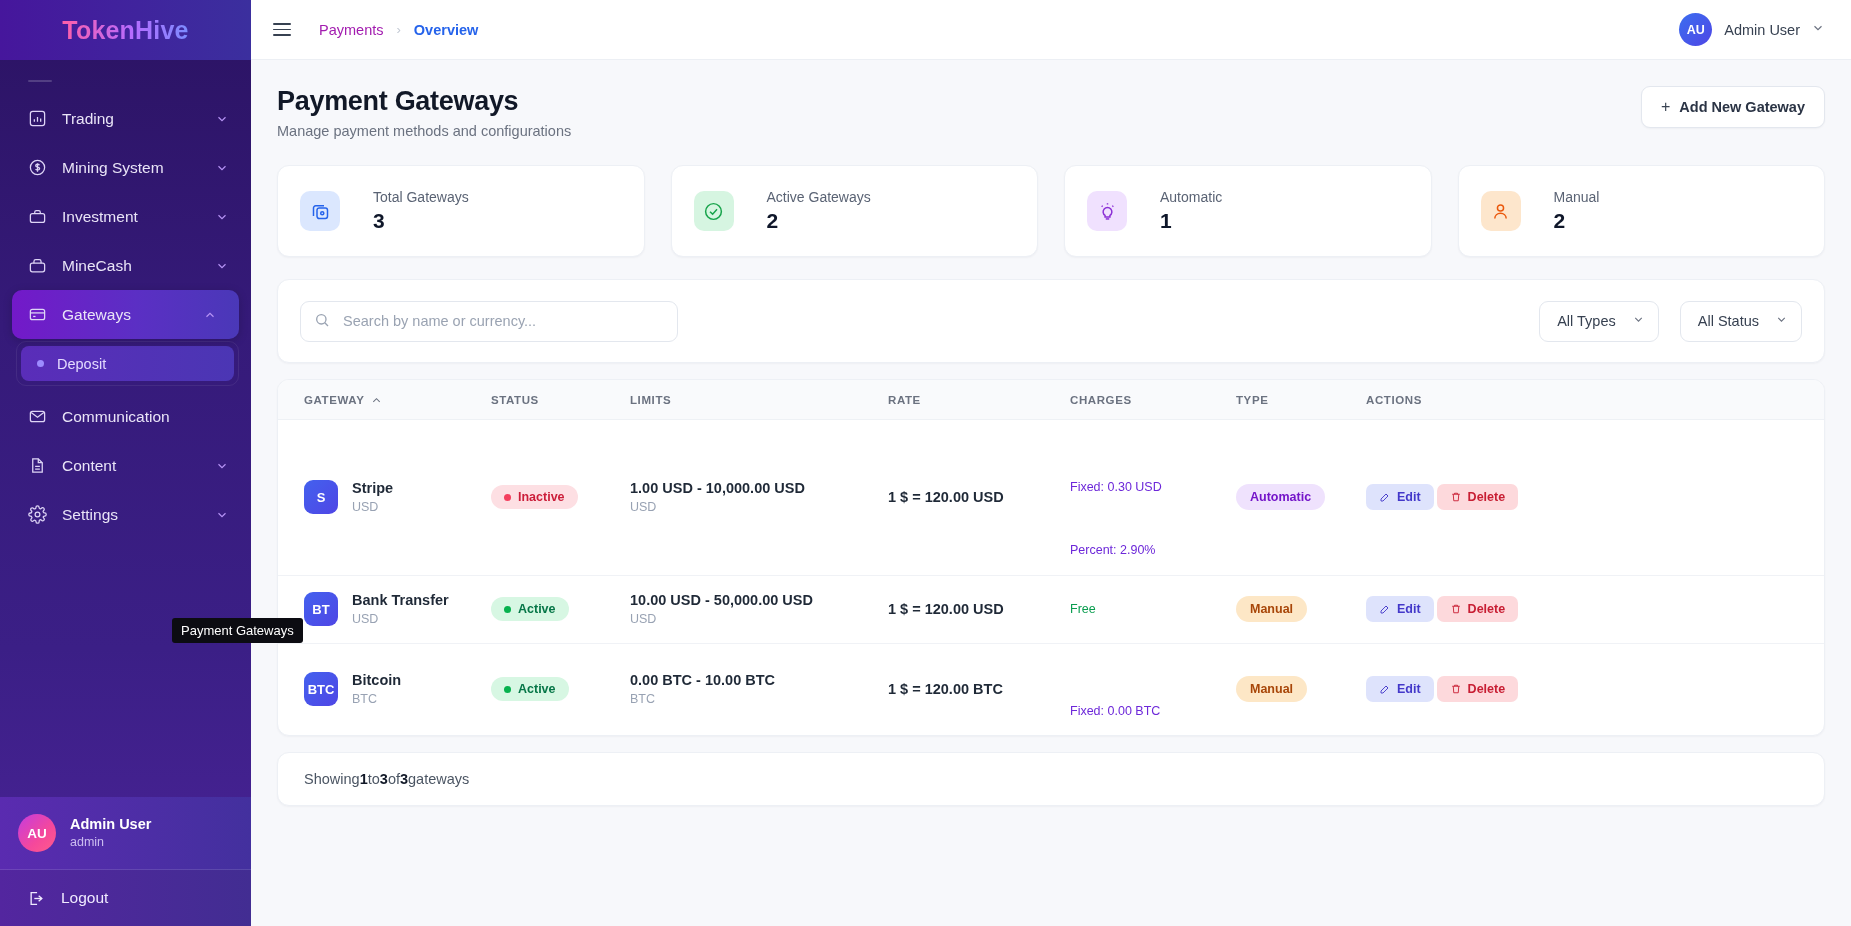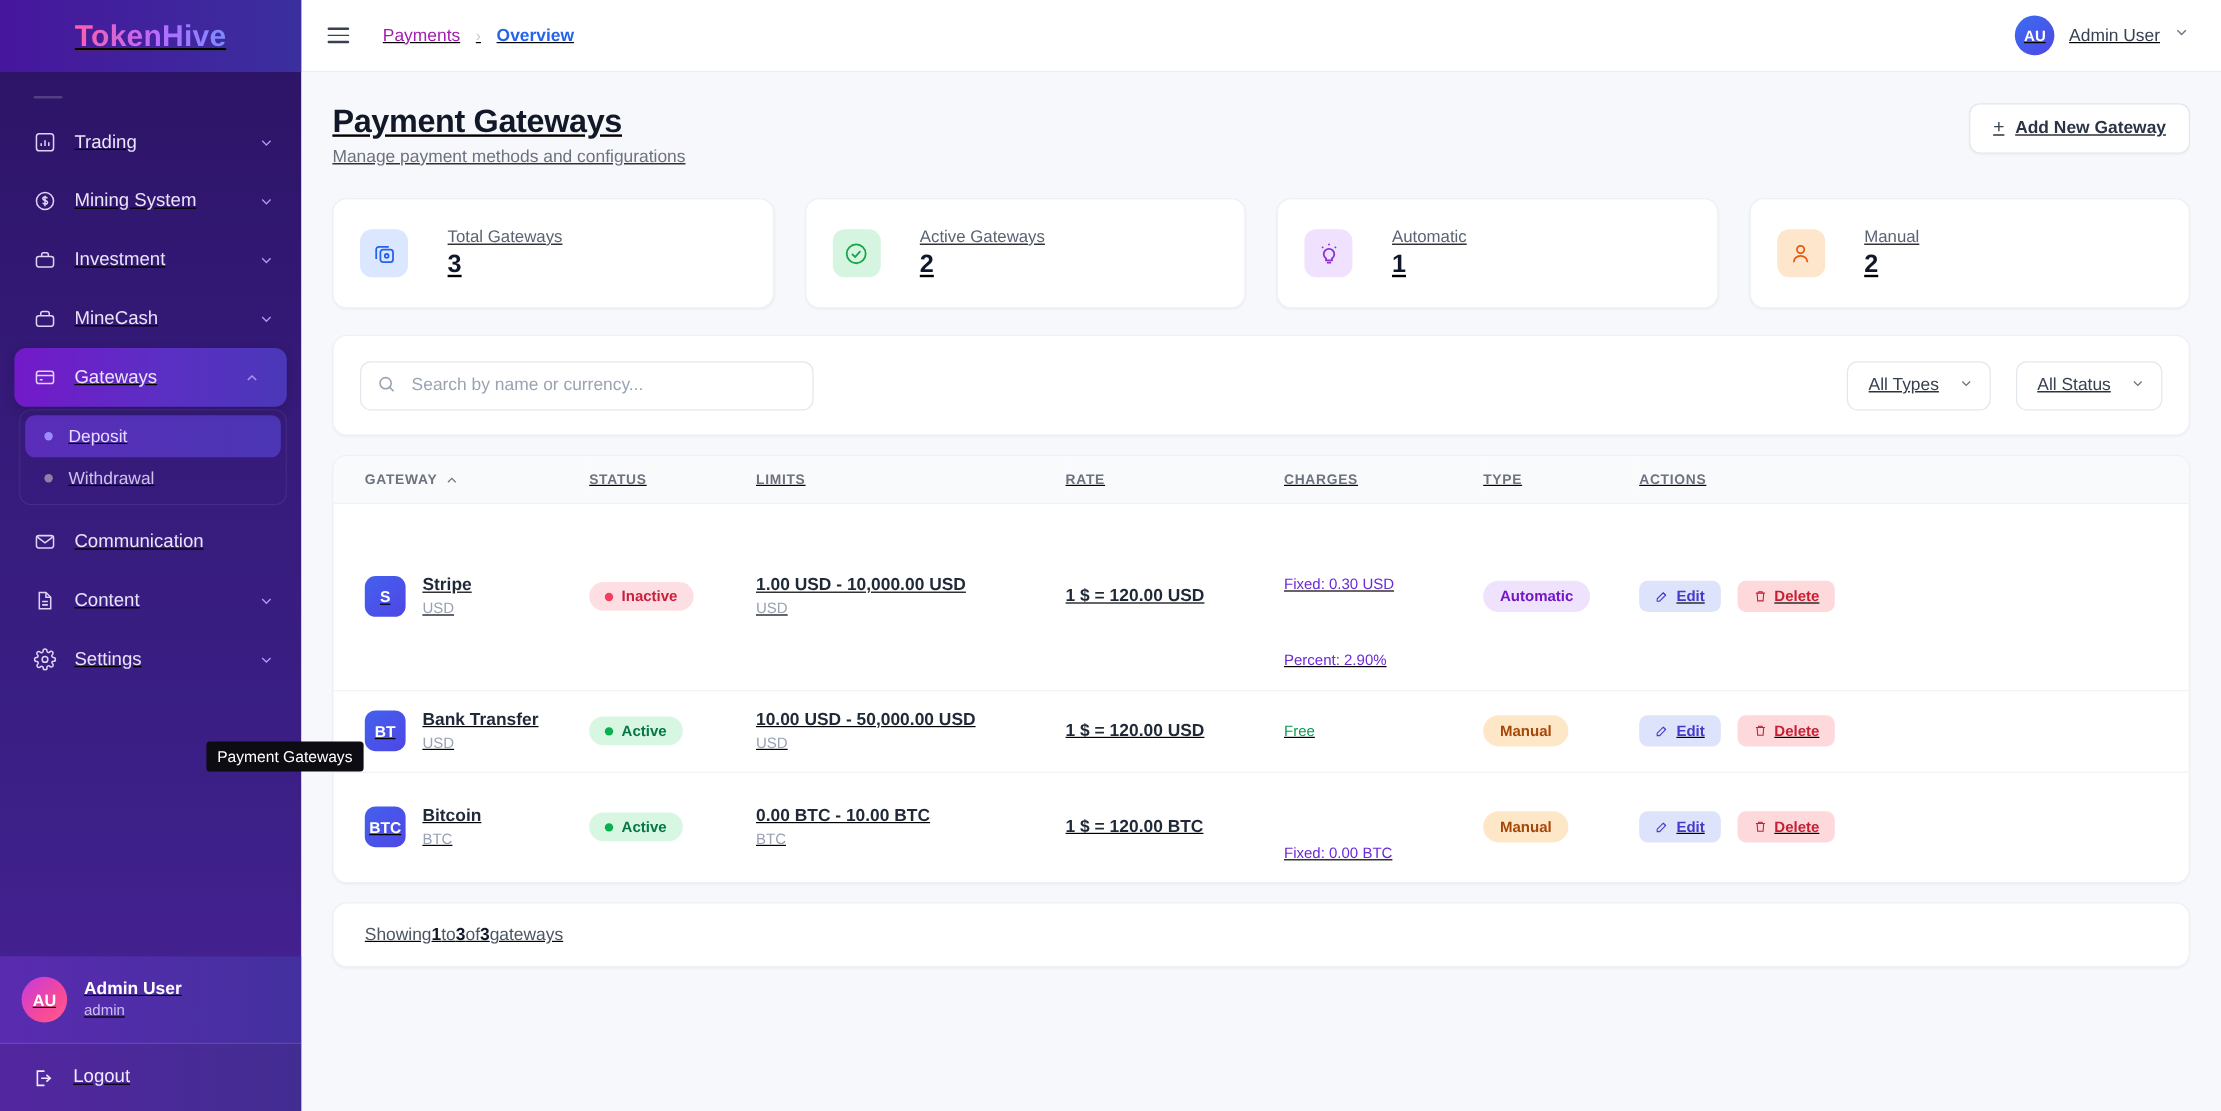--- a/index.html
+++ b/index.html
@@ -2,21 +2,21 @@
 <html><head>
 <meta charset="utf-8">
 <style>
   * { box-sizing: border-box; margin: 0; padding: 0; }
   html, body {
     width: 1851px; height: 926px;
     font-family: "Liberation Sans", sans-serif;
     background: #f7f8fb;
     overflow: hidden;
   }
-  .app { display: flex; width: 1851px; height: 749px; position: relative; text-decoration: underline; }
+  .app { display: flex; width: 1851px; height: 749px; position: relative; }
 
   
   .sidebar {
     width: 251px; height: 926px; flex: 0 0 251px;
     background: linear-gradient(180deg, #2b1363 0%, #351a79 35%, #3b1f86 70%, #4a2397 100%);
     display: flex; flex-direction: column; position: relative; z-index: 5;
   }
   .brand {
     height: 60px; flex: 0 0 60px;
     display: flex; align-items: center; justify-content: center;
@@ -199,21 +199,21 @@
   .limit-main { font-size: 14.5px; font-weight: bold; color: #1f2937; line-height: 1.4;}
   .limit-sub { font-size: 12.5px; color: #98a2b3; line-height: 1.5;}
   .rate { font-size: 14.5px; font-weight: bold; color: #1f2937; text-align: right; }
   .charge-line { font-size: 12.5px; color: #6d28d9; line-height: 1.55; margin-top: 44px;}
   .charge-free { font-size: 12.5px; color: #0a9d4f; }
 
   .type-pill { display: inline-flex; padding: 6px 14px; border-radius: 999px; font-size: 12.5px; font-weight: bold;}
   .type-automatic { background: #efe2fd; color: #7415c9; }
   .type-manual { background: #fde7c6; color: #a84608; }
 
-  .actions { display: flex; align-items: center; gap: 14px; }
+  .actions { display: flex; align-items: center; gap: 3px; }
   .btn-sm {
     display: inline-flex; align-items: center; gap: 6px; border-radius: 7px;
     padding: 6px 13px; font-size: 12.5px; font-weight: bold; cursor: pointer; border: none;
     font-family: "Liberation Sans", sans-serif;
   }
   .btn-edit { background: #dee3fc; color: #4338ca; }
   .btn-delete { background: #fdd9dc; color: #c81e33; }
   .btn-sm svg { width: 12px; height: 12px; fill: none; stroke-width: 1.8; }
   .btn-edit svg { stroke: #4338ca; } .btn-delete svg { stroke: #c81e33; }
 
@@ -302,24 +302,20 @@
         <span class="lbl">Gateways</span>
         <span class="chev"><svg viewBox="0 0 24 24">
               <polyline points="6 15 12 9 18 15"></polyline>
             </svg></span>
       </div>
 
       <div class="subnav">
         <div class="subnav-item active">
           <span class="dot"></span>
           <span>Deposit</span>
-        </div>
-        <div class="subnav-item">
-          <span class="dot"></span>
-          <span>Withdrawal</span>
         </div>
       </div>
 
       <div class="nav-item">
         <span class="ico">
             <svg viewBox="0 0 24 24">
               <rect x="3" y="5.5" width="18" height="13" rx="2.5"></rect>
               <polyline points="4 7 12 13 20 7"></polyline>
             </svg>
           </span>

